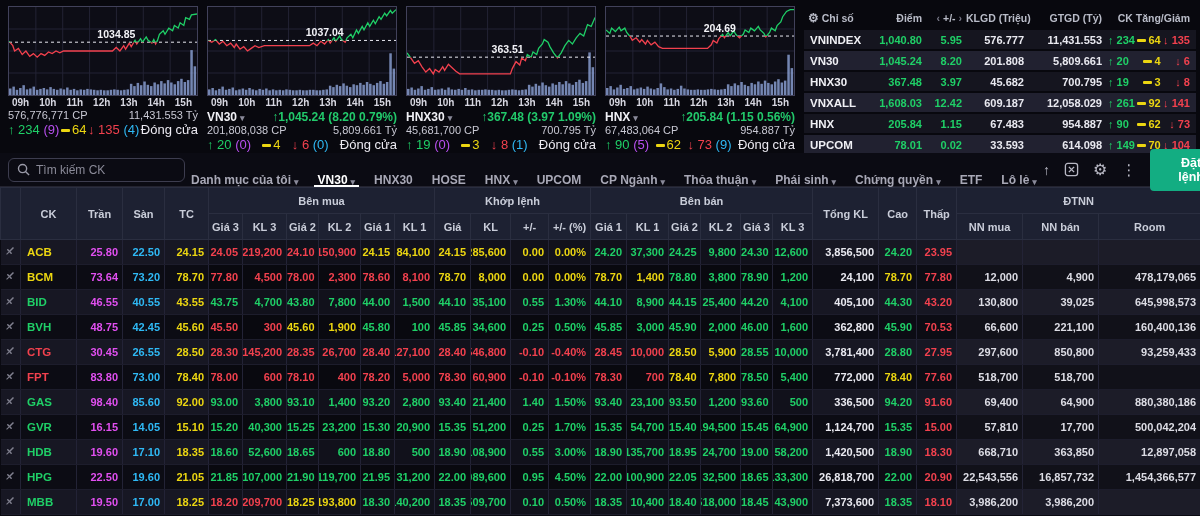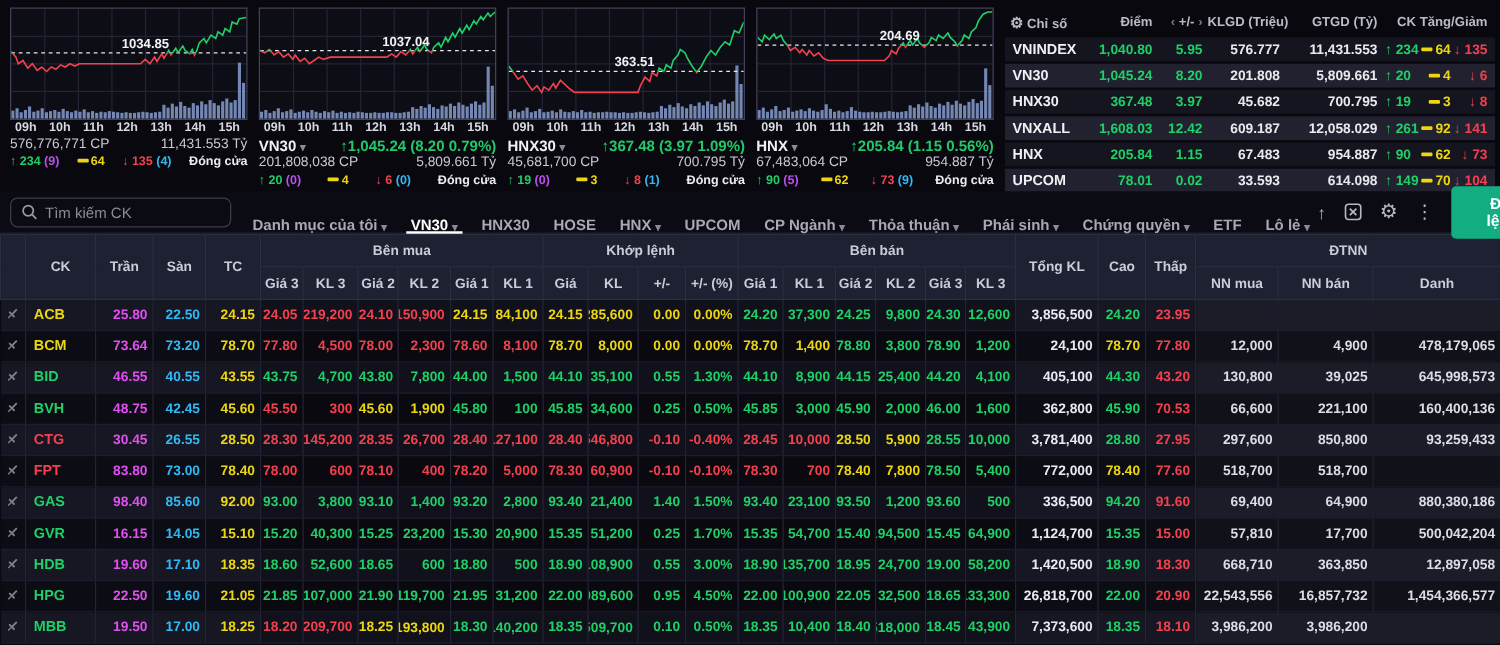--- a/index.html
+++ b/index.html
@@ -12,37 +12,37 @@
   #top { display:flex; height:153px; padding:6px 0 0 8px; gap:9px; background:#08080e; }
   .chart-panel { width:190px; flex:0 0 190px; }
   .plot-box { width:190px; height:90px; border:1px solid #41415a; background:#0d0d16; }
   .xlabels { display:flex; justify-content:space-between; padding:1px 6px 0 4px;
     font-size:10px; font-weight:bold; color:#d8d8e2; height:13px; }
   .cf1 { display:flex; justify-content:space-between; align-items:center; height:14px; margin-top:1px;}
   .cf1 .nm { font-size:12px; font-weight:bold; color:#f0f0f5; }
   .cf1 .pr { font-size:12px; font-weight:bold; color:#22c96b; }
   .caret { color:#8a8a9a; font-size:9px; margin-left:3px; }
   .cf2 { display:flex; justify-content:space-between; font-size:11px; color:#c9c9d4; height:13px;}
-  .cf3 { display:flex; justify-content:space-between; align-items:center; font-size:10px; font-weight:bold; height:14px;}
+  .cf3 { display:flex; justify-content:space-between; align-items:center; font-size:13px; font-weight:normal; height:14px;}
   .dash { display:inline-block; width:9px; height:3px; background:#ecd611; border-radius:1px; margin-right:2px; vertical-align:2px;}
   
   #index-table { flex:1; padding-right:8px; }
   .idx-grid { display:grid; grid-template-columns:66px 56px 40px 62px 78px 90px; align-items:center; }
   .idx-head { height:24px; font-size:10.5px; font-weight:bold; color:#b9bcc8; }
   .idx-row { height:19px; margin-bottom:2px; font-size:11px; font-weight:bold; background:#15151f; }
   .idx-row:nth-child(odd){ background:#212130; }
   .idx-name { padding-left:6px; color:#f0f0f5; font-size:11.5px; }
   .num { text-align:right; padding-right:4px; white-space:nowrap; }
   .idx-ck { display:flex; justify-content:space-between; padding:0 6px 0 2px; }
   .idx-head .idx-ck { justify-content:flex-end; }
   
   #toolbar { height:34px; background:#0b0b13; display:flex; align-items:center;
     border-bottom:1px solid #23232f; padding:0 8px; position:relative; }
   #search-box { display:flex; align-items:center; gap:6px; width:188px; height:24px;
-    border:1px solid #3d3d4f; border-radius:6px; padding:4px 8px; margin-right:17px; }
+    border:1px solid #3d3d4f; border-radius:6px; padding:4px 8px; margin-right:6px; }
   #search-box input { background:transparent; border:none; outline:none; color:#d5d5de;
     font-size:12px; width:140px; font-family:"Liberation Sans",sans-serif; }
   #search-box input::placeholder { color:#8a8a98; }
   #tabs { display:flex; align-items:center; gap:19px; flex:1; }
   .tab { font-size:12px; font-weight:bold; color:#a8a8b6; cursor:pointer; white-space:nowrap; height:34px; display:flex; align-items:flex-end; position:relative;}
   .tab.active { color:#ffffff; }
   .tab.active::after { content:""; position:absolute; left:-4px; right:-4px; bottom:0; height:2px; background:#ffffff; }
   #tool-icons { display:flex; align-items:center; gap:14px; margin:0 14px 0 6px; color:#b8b8c4; }
   #tool-icons .ticon { font-size:14px; cursor:pointer; line-height:1; }
   #order-button { background:#13ad82; color:#fff; font-weight:bold; font-size:12.5px;
@@ -655,21 +655,21 @@
         <th>+/-</th>
         <th>+/- (%)</th>
         <th>Giá 1</th>
         <th>KL 1</th>
         <th>Giá 2</th>
         <th>KL 2</th>
         <th>Giá 3</th>
         <th>KL 3</th>
         <th>NN mua</th>
         <th>NN bán</th>
-        <th>Danh</th>
+        <th>Room</th>
       </tr>
     </thead>
   <tbody id="board-body">
       <tr class="odd">
         <td class="pin"><svg width="12" height="12" viewBox="0 0 16 16">
             <g class="pin-ic" transform="rotate(45 8 8)">
               <rect x="7" y="1.5" width="2" height="7"></rect>
               <rect x="3.8" y="8" width="8.4" height="2" rx="1"></rect>
               <rect x="7.3" y="10" width="1.4" height="4.5"></rect>
             </g>

